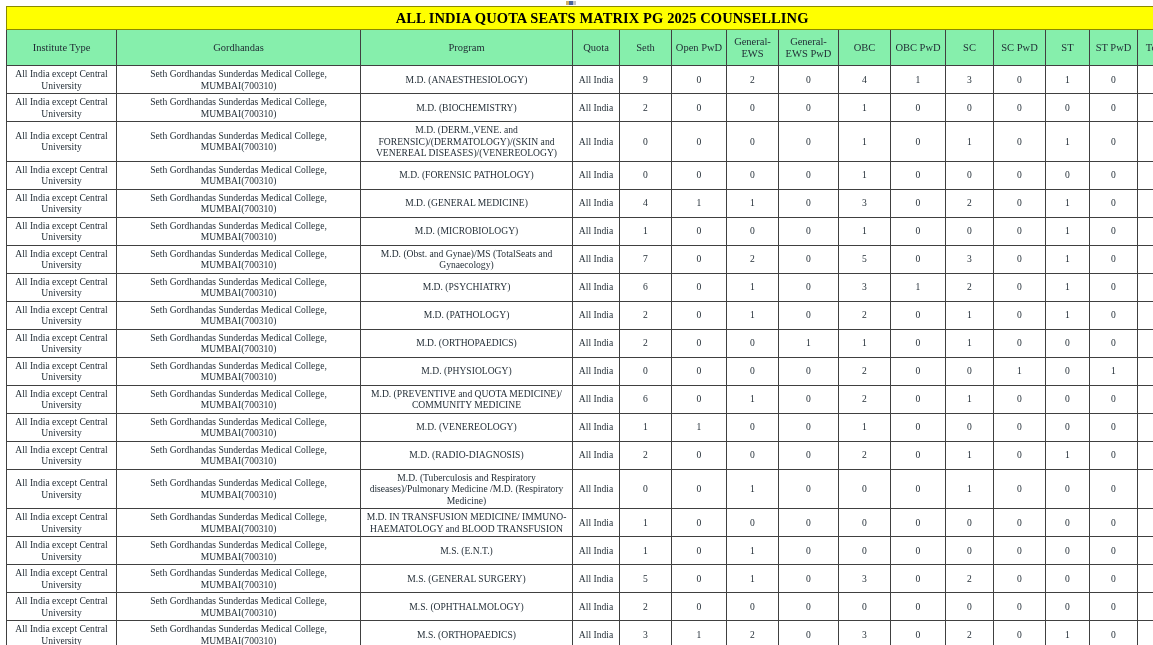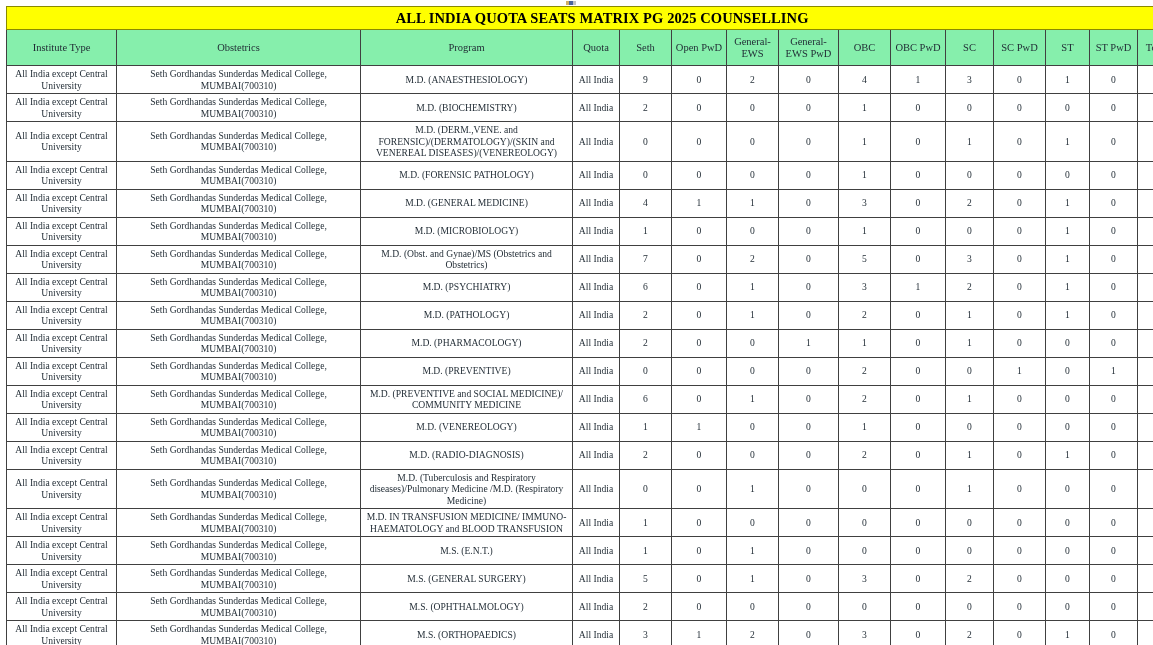--- a/index.html
+++ b/index.html
@@ -120,21 +120,21 @@
       <col class="w-st">
         <col class="w-stp">
         <col class="w-total">
     </colgroup>
     <tbody>
       <tr class="title-row">
         <td colspan="15">ALL INDIA QUOTA SEATS MATRIX PG 2025 COUNSELLING</td>
       </tr>
       <tr class="head-row">
         <td>Institute Type</td>
-        <td>Obstetrics</td>
+        <td>Gordhandas</td>
         <td>Program</td>
         <td>Quota</td>
         <td>Seth</td>
         <td>Open PwD</td>
         <td>General-EWS</td>
         <td>General-EWS PwD</td>
         <td>OBC</td>
         <td>OBC PwD</td>
         <td>SC</td>
         <td>SC PwD</td>
@@ -242,21 +242,21 @@
           <td class="c-num">0</td>
           <td class="c-num">0</td>
           <td class="c-num">0</td>
           <td class="c-num">1</td>
           <td class="c-num">0</td>
           <td class="c-num">3</td>
         </tr>
         <tr class="data-row">
           <td class="c-itype">All India except Central University</td>
           <td class="c-inst">Seth Gordhandas Sunderdas Medical College, MUMBAI(700310)</td>
-          <td class="c-prog">M.D. (Obst. and Gynae)/MS (Obstetrics and Obstetrics)</td>
+          <td class="c-prog">M.D. (Obst. and Gynae)/MS (TotalSeats and Gynaecology)</td>
           <td class="c-quota">All India</td>
           <td class="c-num">7</td>
           <td class="c-num">0</td>
           <td class="c-num">2</td>
           <td class="c-num">0</td>
           <td class="c-num">5</td>
           <td class="c-num">0</td>
           <td class="c-num">3</td>
           <td class="c-num">0</td>
           <td class="c-num">1</td>
@@ -293,55 +293,55 @@
           <td class="c-num">0</td>
           <td class="c-num">1</td>
           <td class="c-num">0</td>
           <td class="c-num">1</td>
           <td class="c-num">0</td>
           <td class="c-num">7</td>
         </tr>
         <tr class="data-row">
           <td class="c-itype">All India except Central University</td>
           <td class="c-inst">Seth Gordhandas Sunderdas Medical College, MUMBAI(700310)</td>
-          <td class="c-prog">M.D. (PHARMACOLOGY)</td>
+          <td class="c-prog">M.D. (ORTHOPAEDICS)</td>
           <td class="c-quota">All India</td>
           <td class="c-num">2</td>
           <td class="c-num">0</td>
           <td class="c-num">0</td>
           <td class="c-num">1</td>
           <td class="c-num">1</td>
           <td class="c-num">0</td>
           <td class="c-num">1</td>
           <td class="c-num">0</td>
           <td class="c-num">0</td>
           <td class="c-num">0</td>
           <td class="c-num">5</td>
         </tr>
         <tr class="data-row">
           <td class="c-itype">All India except Central University</td>
           <td class="c-inst">Seth Gordhandas Sunderdas Medical College, MUMBAI(700310)</td>
-          <td class="c-prog">M.D. (PREVENTIVE)</td>
+          <td class="c-prog">M.D. (PHYSIOLOGY)</td>
           <td class="c-quota">All India</td>
           <td class="c-num">0</td>
           <td class="c-num">0</td>
           <td class="c-num">0</td>
           <td class="c-num">0</td>
           <td class="c-num">2</td>
           <td class="c-num">0</td>
           <td class="c-num">0</td>
           <td class="c-num">1</td>
           <td class="c-num">0</td>
           <td class="c-num">1</td>
           <td class="c-num">4</td>
         </tr>
         <tr class="data-row">
           <td class="c-itype">All India except Central University</td>
           <td class="c-inst">Seth Gordhandas Sunderdas Medical College, MUMBAI(700310)</td>
-          <td class="c-prog">M.D. (PREVENTIVE and SOCIAL MEDICINE)/ COMMUNITY MEDICINE</td>
+          <td class="c-prog">M.D. (PREVENTIVE and QUOTA MEDICINE)/ COMMUNITY MEDICINE</td>
           <td class="c-quota">All India</td>
           <td class="c-num">6</td>
           <td class="c-num">0</td>
           <td class="c-num">1</td>
           <td class="c-num">0</td>
           <td class="c-num">2</td>
           <td class="c-num">0</td>
           <td class="c-num">1</td>
           <td class="c-num">0</td>
           <td class="c-num">0</td>

